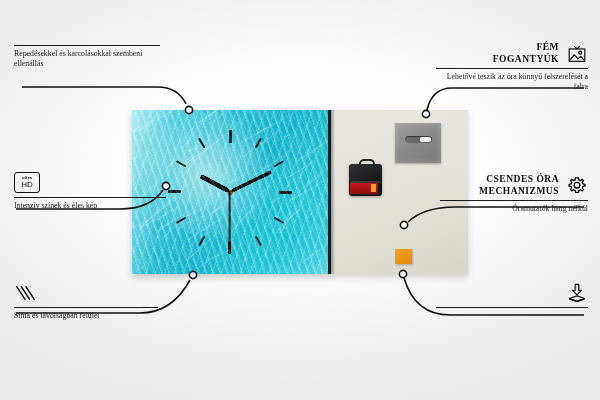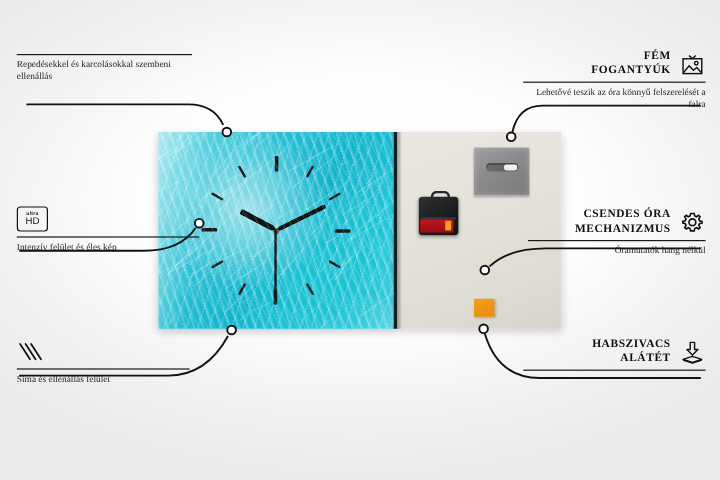--- a/index.html
+++ b/index.html
@@ -317,33 +317,33 @@
   <div class="callout left" id="c2">
     <div class="co-head">
       <span class="ico">
         <span class="hdbox">
           <span class="u">ultra</span>
           <span class="d">HD</span>
         </span>
       </span>
     </div>
     <div class="rule"></div>
-    <div class="co-desc">Intenzív felület és éles kép</div>
+    <div class="co-desc">Intenzív színek és éles kép</div>
   </div>
 
   <div class="callout left" id="c3">
     <div class="co-head">
       <span class="ico">
         <svg viewBox="0 0 24 24" fill="none" stroke="currentColor" stroke-width="1.6" stroke-linecap="round">
           <path d="M3 5 L12 19 M8 5 L17 19 M13 5 L22 19"></path>
         </svg>
       </span>
     </div>
     <div class="rule"></div>
-    <div class="co-desc">Sima és ellenállás felület</div>
+    <div class="co-desc">Sima és távolságban felület</div>
   </div>
 
   <div class="callout right" id="c5">
     <div class="co-head">
       <span class="co-title">
         <span>CSENDES ÓRA</span><br><span>MECHANIZMUS</span>
       </span>
       <span class="ico">
         <svg viewBox="0 0 24 24" fill="none" stroke="currentColor" stroke-width="1.5">
           <path d="M12 3.2 L13.6 3.2 L14.1 5.4 L15.8 6.1 L17.7 4.9 L19 6.2 L17.8 8.1 L18.5 9.8 L20.7 10.3 L20.7 11.9 L18.5 12.4 L17.8 14.1 L19 16 L17.7 17.3 L15.8 16.1 L14.1 16.8 L13.6 19 L12 19 L10.4 19 L9.9 16.8 L8.2 16.1 L6.3 17.3 L5 16 L6.2 14.1 L5.5 12.4 L3.3 11.9 L3.3 10.3 L5.5 9.8 L6.2 8.1 L5 6.2 L6.3 4.9 L8.2 6.1 L9.9 5.4 L10.4 3.2 Z"></path>
@@ -368,23 +368,20 @@
           <path d="M4 19 L9 13 L13 17 L16 14.5 L20 19"></path>
         </svg>
       </span>
     </div>
     <div class="rule"></div>
     <div class="co-desc">Lehetővé teszik az óra könnyű felszerelését a falra</div>
   </div>
 
   <div class="callout right" id="c6">
     <div class="co-head">
-      <span class="co-title">
-        <span>HABSZIVACS</span><br><span>ALÁTÉT</span>
-      </span>
       <span class="ico">
         <svg viewBox="0 0 24 24" fill="none" stroke="currentColor" stroke-width="1.3" stroke-linejoin="round">
           <path d="M10 2.5 H14 V9 H17 L12 14 L7 9 H10 Z"></path>
           <path d="M12 15.2 L20.5 18 L12 20.8 L3.5 18 Z"></path>
           <path d="M3.5 18.6 L12 21.4 L20.5 18.6"></path>
         </svg>
       </span>
     </div>
     <div class="rule"></div>
   </div>

